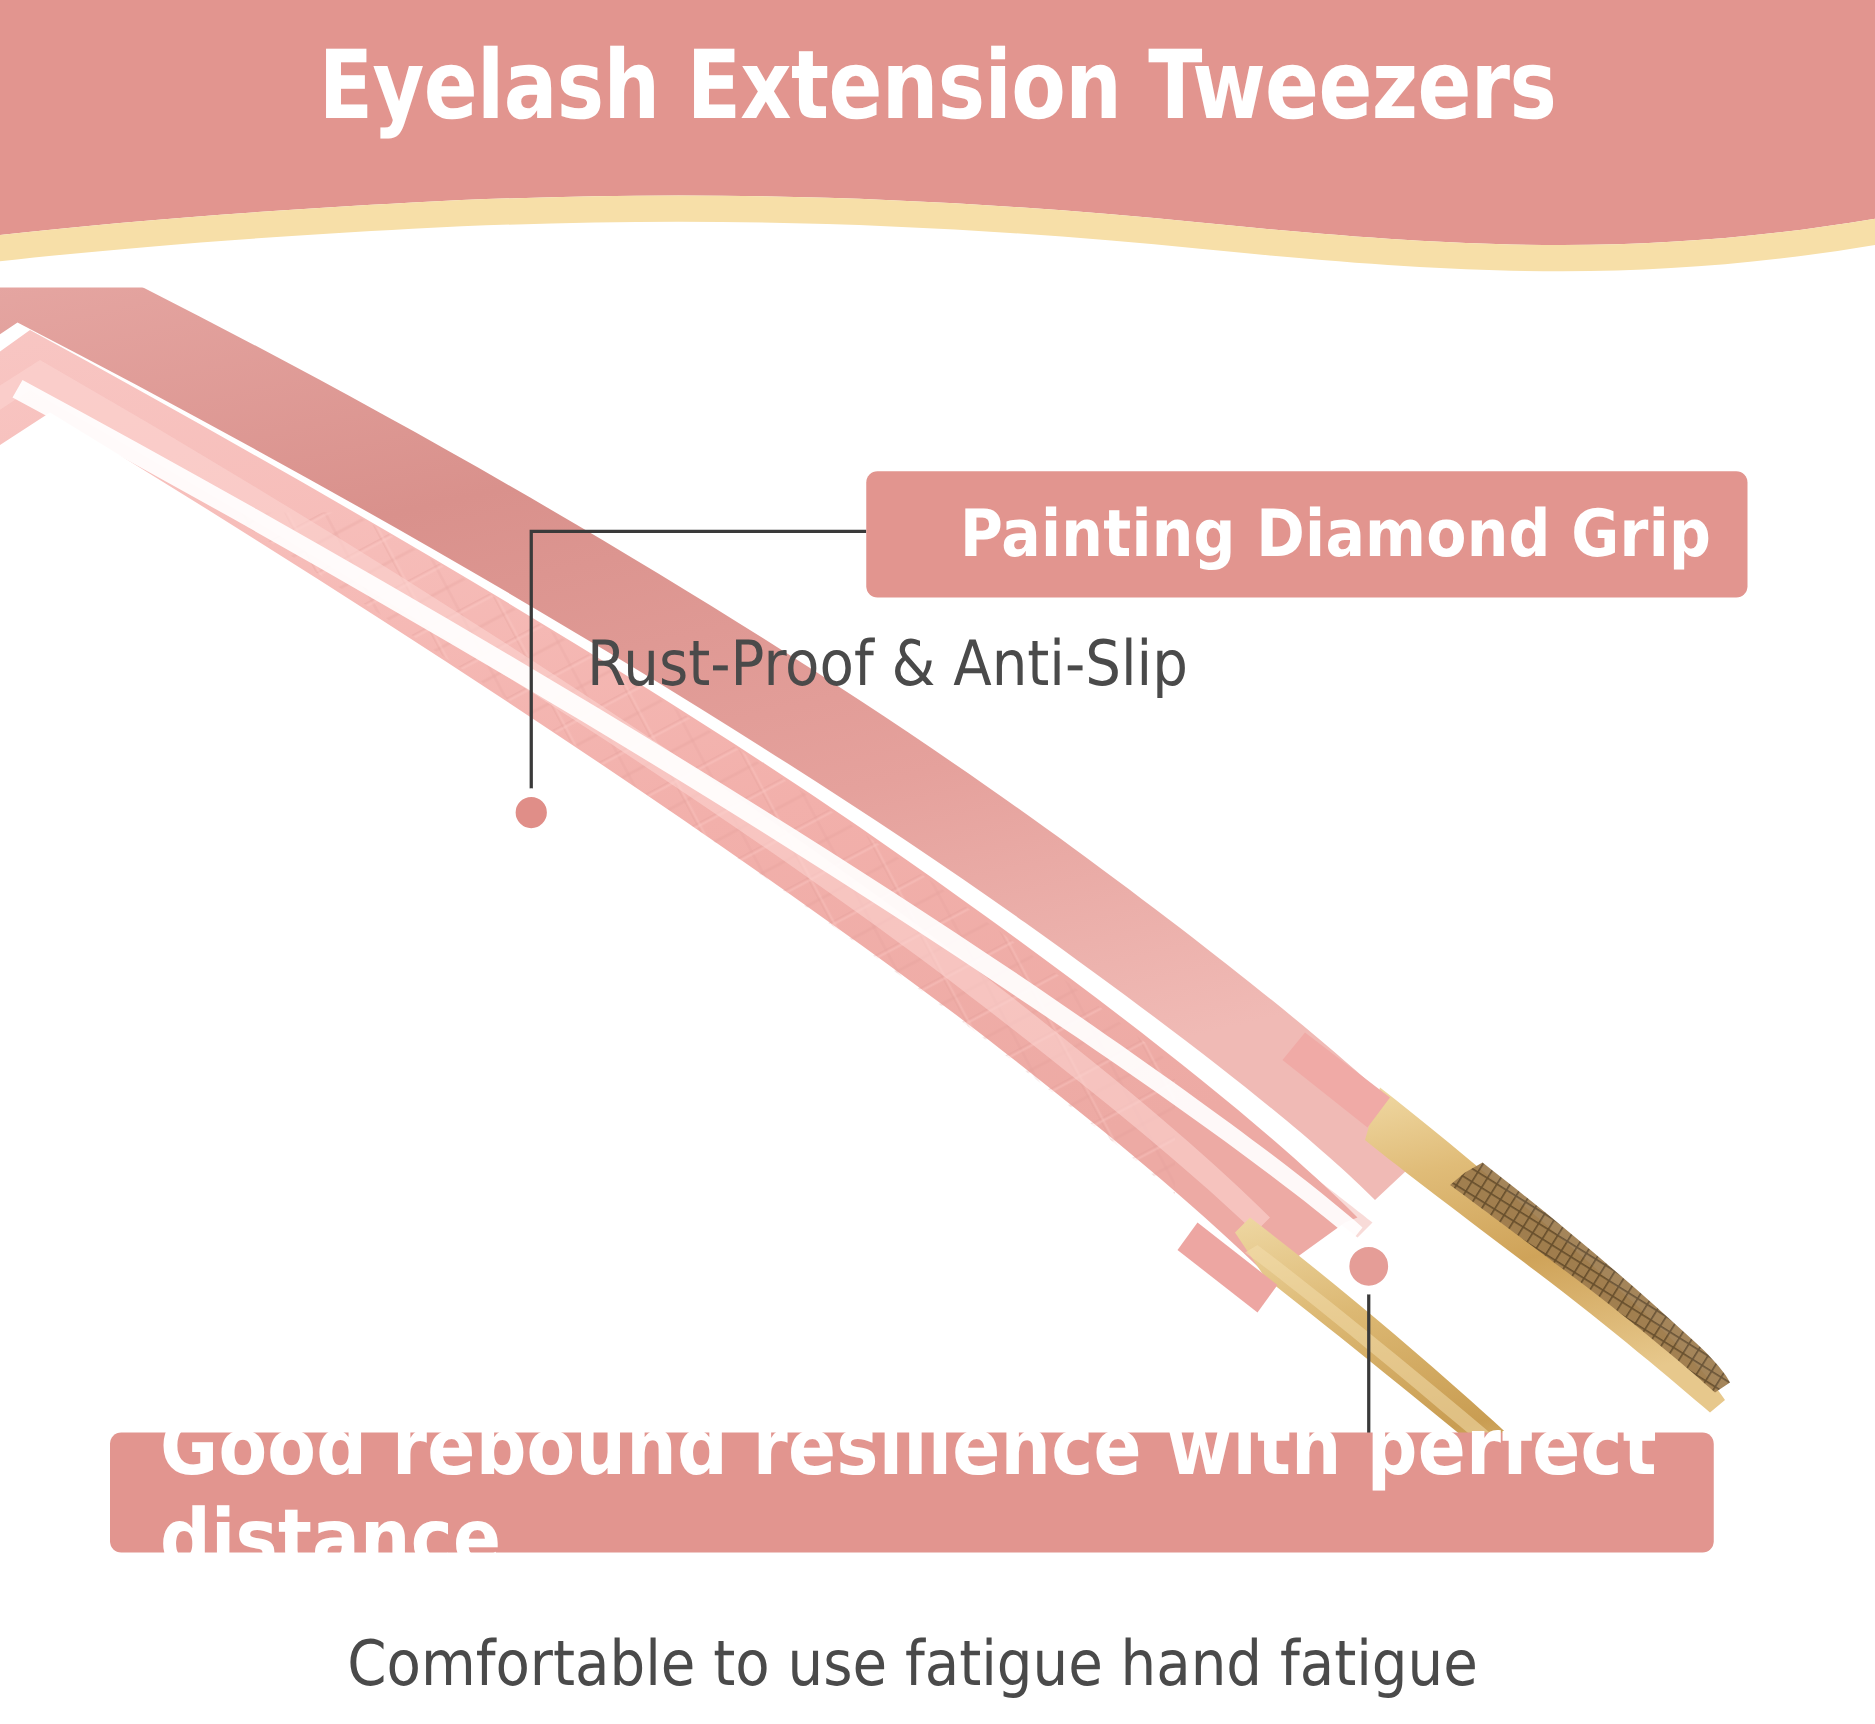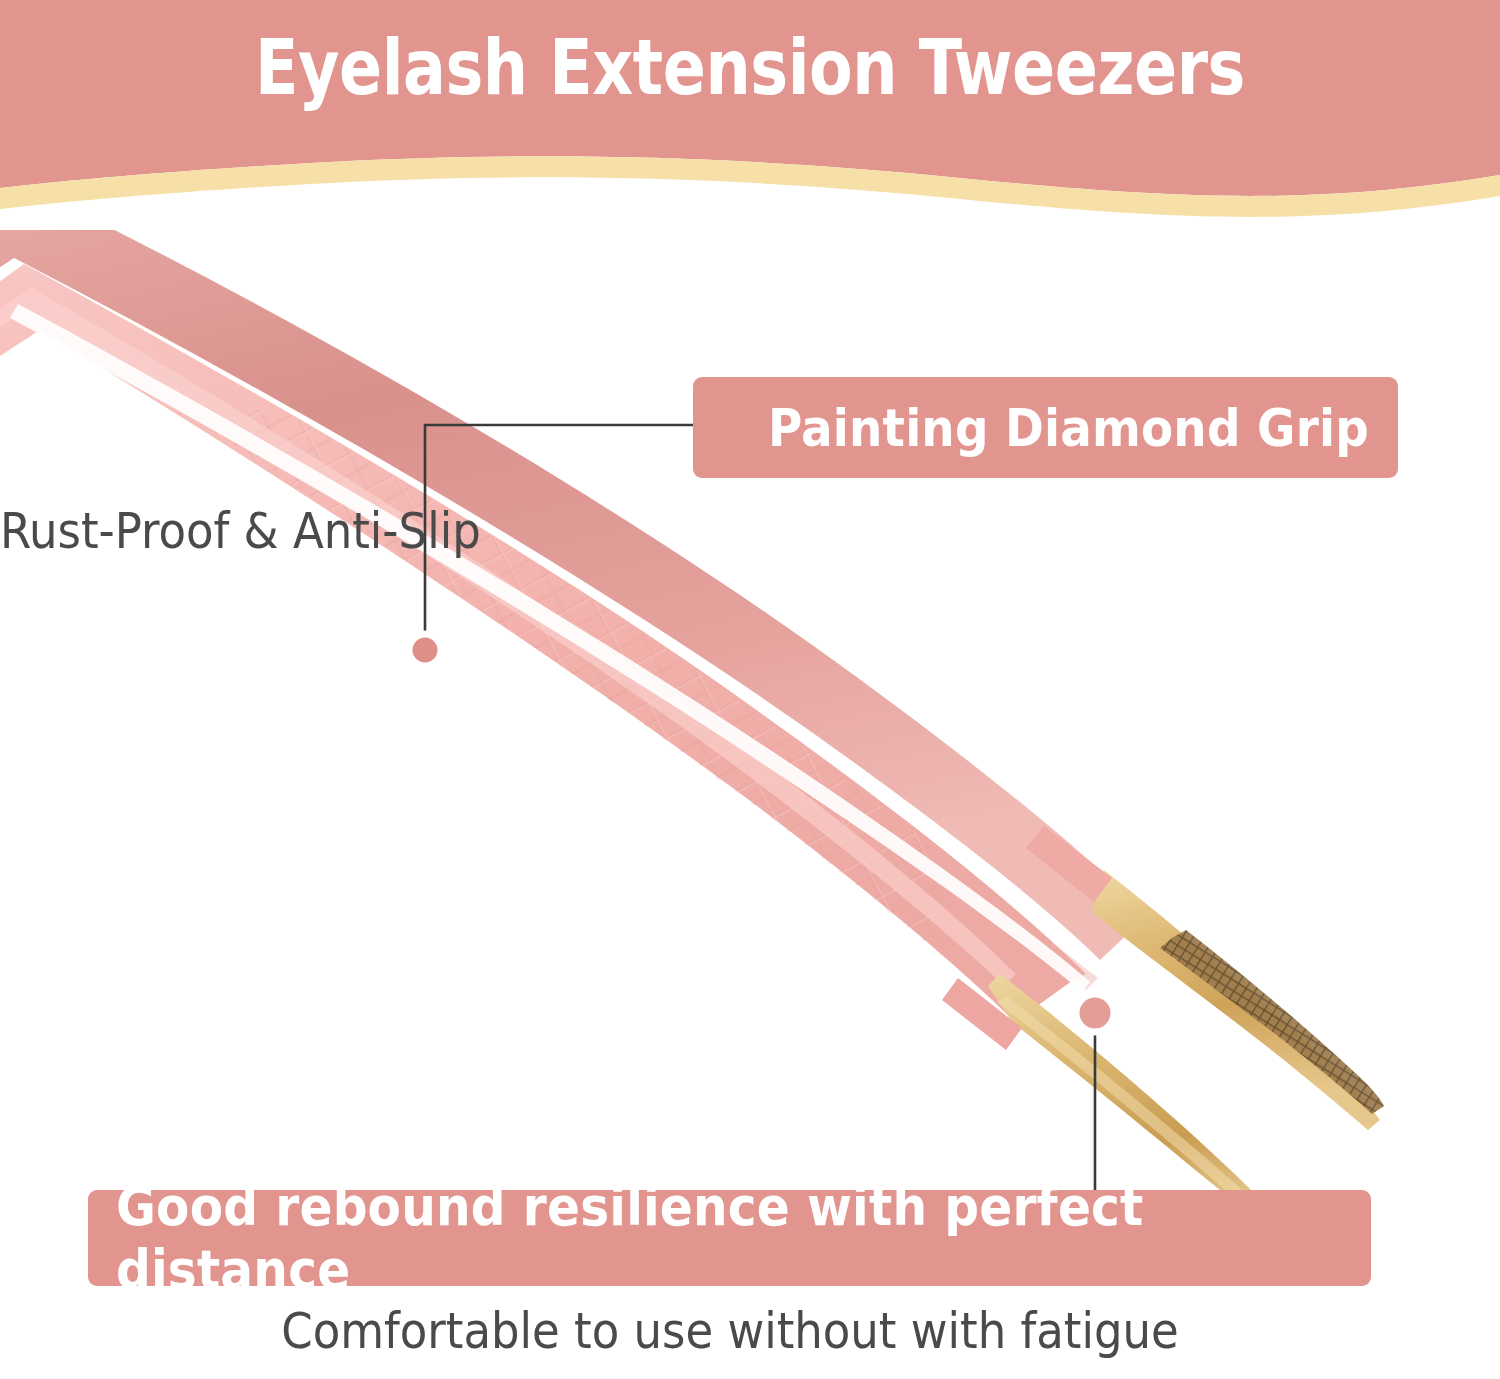--- a/index.html
+++ b/index.html
@@ -80,40 +80,40 @@
     left: 693px;
     top: 377px;
     width: 705px;
     height: 101px;
     font-size: 52px;
     padding-left: 75px;
     letter-spacing: 0.2px;
   }
   #badge-rebound {
     left: 88px;
-    top: 1190px;
+    top: 1146px;
     width: 1283px;
     height: 96px;
-    font-size: 54px;
-    padding-left: 28px;
+    font-size: 63px;
+    padding-left: 40px;
     letter-spacing: 0.2px;
   }
   .callout-sub {
     position: absolute;
     color: #4a4a4a;
     font-family: "Liberation Sans Narrow", "DejaVu Sans Condensed", "Liberation Sans", sans-serif;
     font-weight: normal;
     white-space: nowrap;
     user-select: none;
   }
   #sub-grip {
     left: 0;
     top: 502px;
     width: 1420px;
-    text-align: left;
+    text-align: center;
     font-size: 50px;
   }
   #sub-rebound {
     left: 0;
     top: 1302px;
     width: 1460px;
     text-align: center;
     font-size: 50px;
   }
 
@@ -260,15 +260,15 @@
       <circle cx="1095" cy="1013" r="19" fill="#e59d97" stroke="#ffffff" stroke-width="7"></circle>
     </svg>
   </div>
 
   <div class="callout-badge" id="badge-grip">Painting Diamond Grip</div>
 
   <div class="callout-sub" id="sub-grip">Rust-Proof &amp; Anti-Slip</div>
 
   <div class="callout-badge" id="badge-rebound">Good rebound resilience with perfect distance</div>
 
-  <div class="callout-sub" id="sub-rebound">Comfortable to use without with fatigue</div>
+  <div class="callout-sub" id="sub-rebound">Comfortable to use fatigue hand fatigue</div>
 
 </div>
 
 </body></html>

